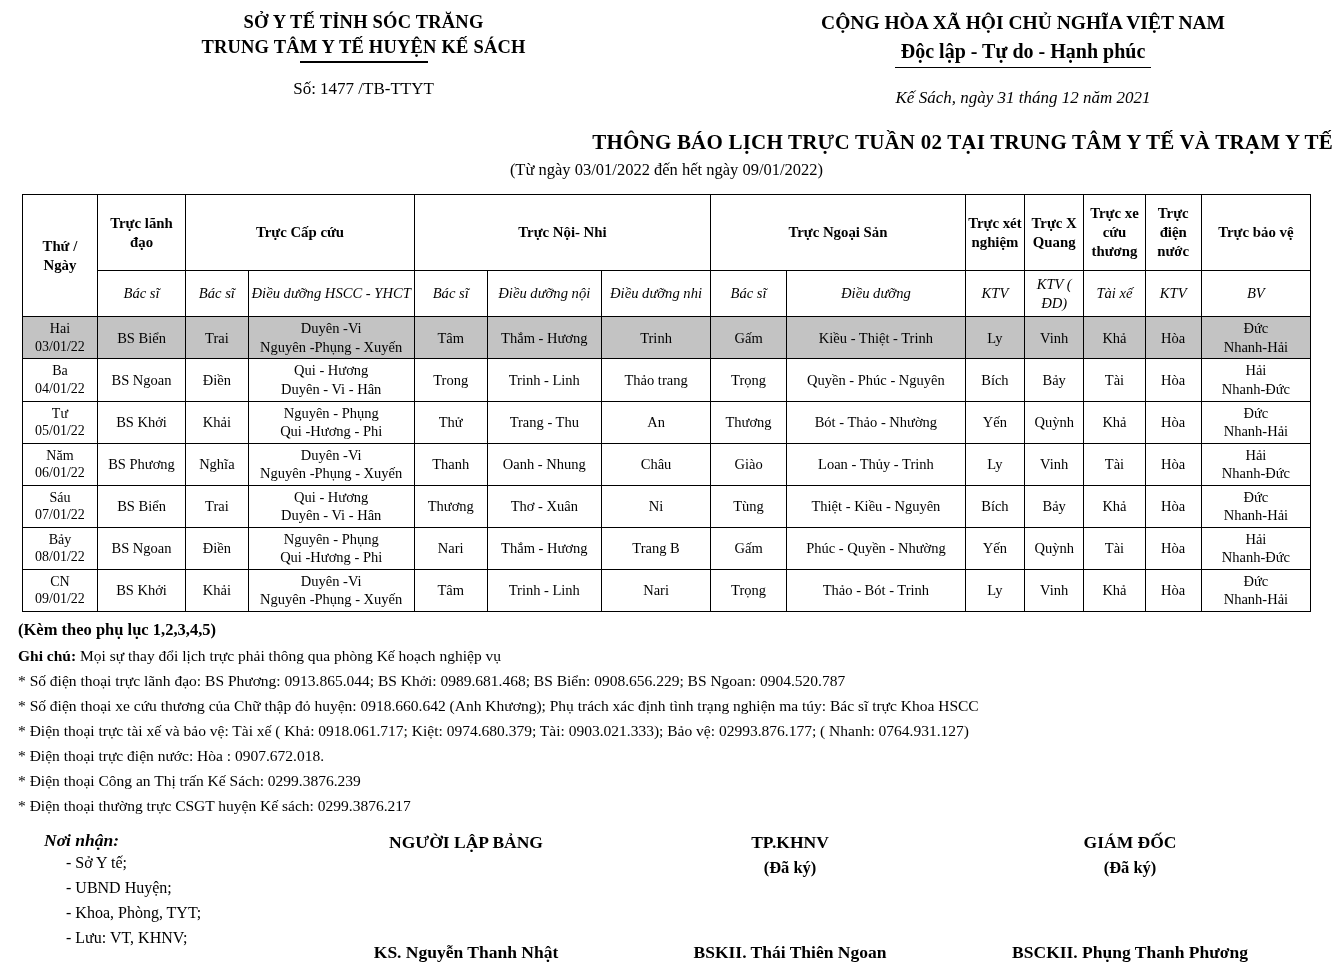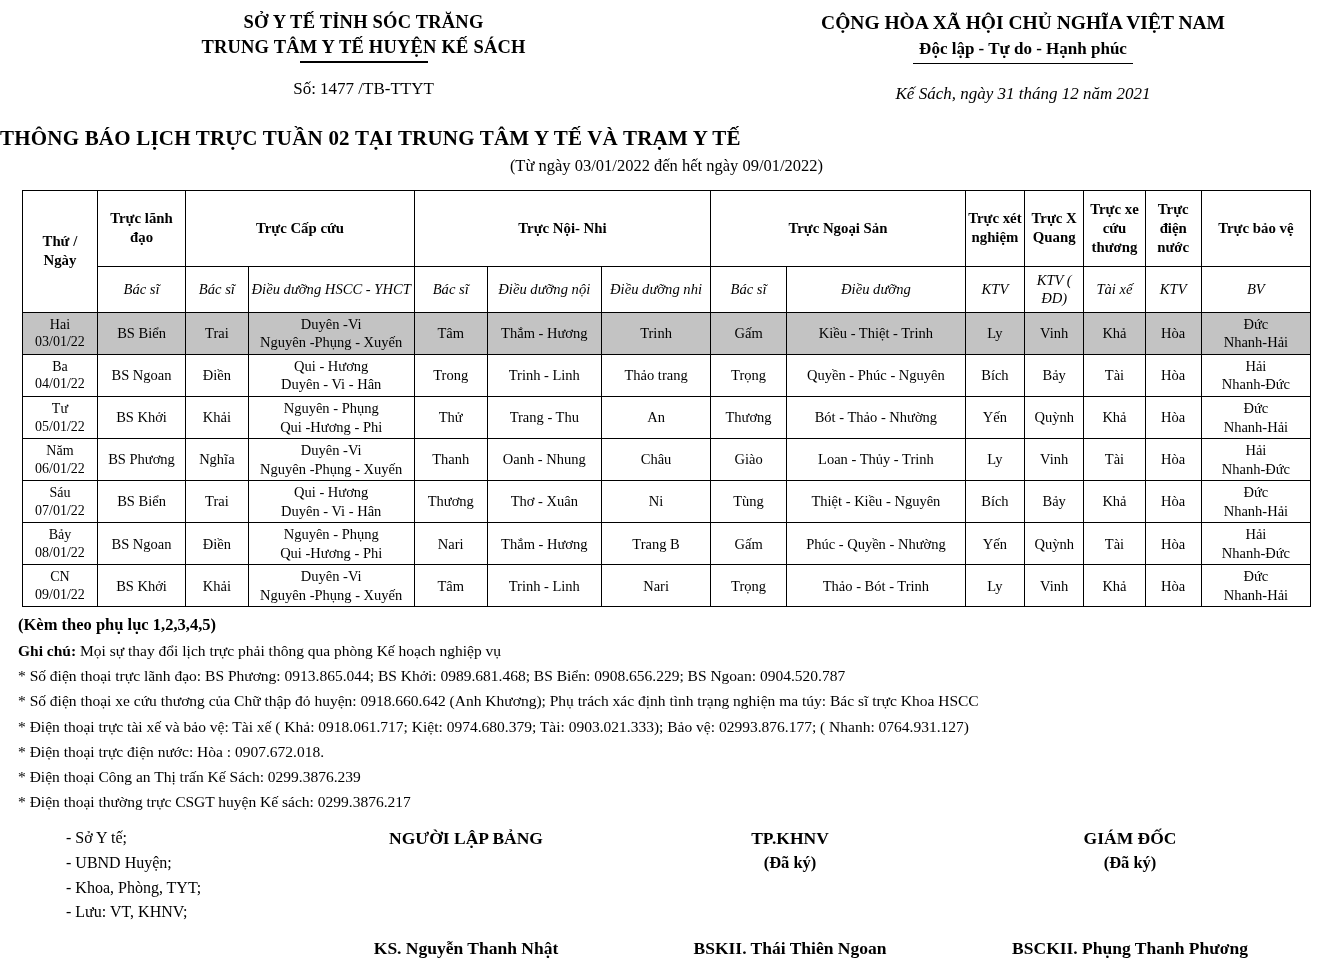--- a/index.html
+++ b/index.html
@@ -29,21 +29,21 @@
     letter-spacing: .2px;
     line-height: 1.35;
   }
   .nation-line1 {
     font-weight: bold;
     font-size: 19.5px;
     line-height: 1.35;
   }
   .nation-line2 {
     font-weight: bold;
-    font-size: 17px;
+    font-size: 20px;
     line-height: 1.5;
     display: inline-block;
     border-bottom: 1.6px solid #000;
     padding: 0 6px 1px 6px;
   }
   .underline-short {
     width: 128px;
     height: 2px;
     background: #000;
     margin: 1px auto 0 auto;
@@ -54,21 +54,21 @@
     text-align: center;
   }
   .date-line {
     font-size: 17px;
     font-style: italic;
     margin-top: 20px;
     text-align: center;
   }
 
   .title-main {
-    text-align: left;
+    text-align: right;
     font-weight: bold;
     font-size: 21px;
     margin-top: 22px;
     letter-spacing: .2px;
   }
   .title-sub {
     text-align: center;
     font-size: 16.5px;
     margin-top: 5px;
   }
@@ -425,20 +425,21 @@
         <div class="note-line">* Số điện thoại trực lãnh đạo: BS Phương: 0913.865.044; BS Khởi:  0989.681.468; BS Biển: 0908.656.229; BS Ngoan: 0904.520.787</div>
         <div class="note-line">* Số điện thoại xe cứu thương của Chữ thập đỏ huyện: 0918.660.642 (Anh Khương); Phụ trách xác định tình trạng nghiện ma túy: Bác sĩ trực Khoa HSCC</div>
         <div class="note-line">* Điện thoại trực tài xế và bảo vệ: Tài  xế ( Khả: 0918.061.717;   Kiệt: 0974.680.379; Tài: 0903.021.333);  Bảo vệ: 02993.876.177; ( Nhanh: 0764.931.127)</div>
         <div class="note-line">* Điện thoại trực điện nước: Hòa : 0907.672.018.</div>
         <div class="note-line">* Điện thoại Công an Thị trấn Kế Sách: 0299.3876.239</div>
         <div class="note-line">* Điện thoại thường trực CSGT huyện Kế sách: 0299.3876.217</div>
       </div>
   </div>
 
   <div class="sign-area">
+    <div class="recv-title">Nơi nhận:</div>
     <div id="recv-list">
         <div class="recv-item">- Sở Y tế;</div>
         <div class="recv-item">- UBND Huyện;</div>
         <div class="recv-item">- Khoa, Phòng, TYT;</div>
         <div class="recv-item">- Lưu: VT, KHNV;</div>
       </div>
 
     <div class="sign-col" id="sign-maker">
       <div class="role">NGƯỜI LẬP BẢNG</div>
       <div class="person">KS. Nguyễn Thanh Nhật</div>

